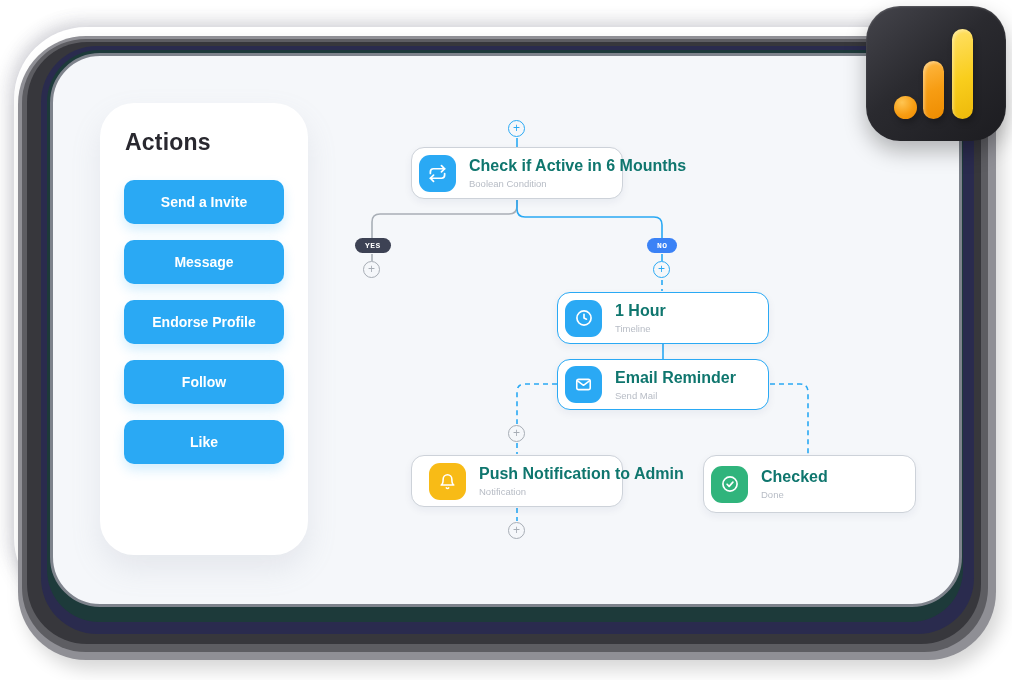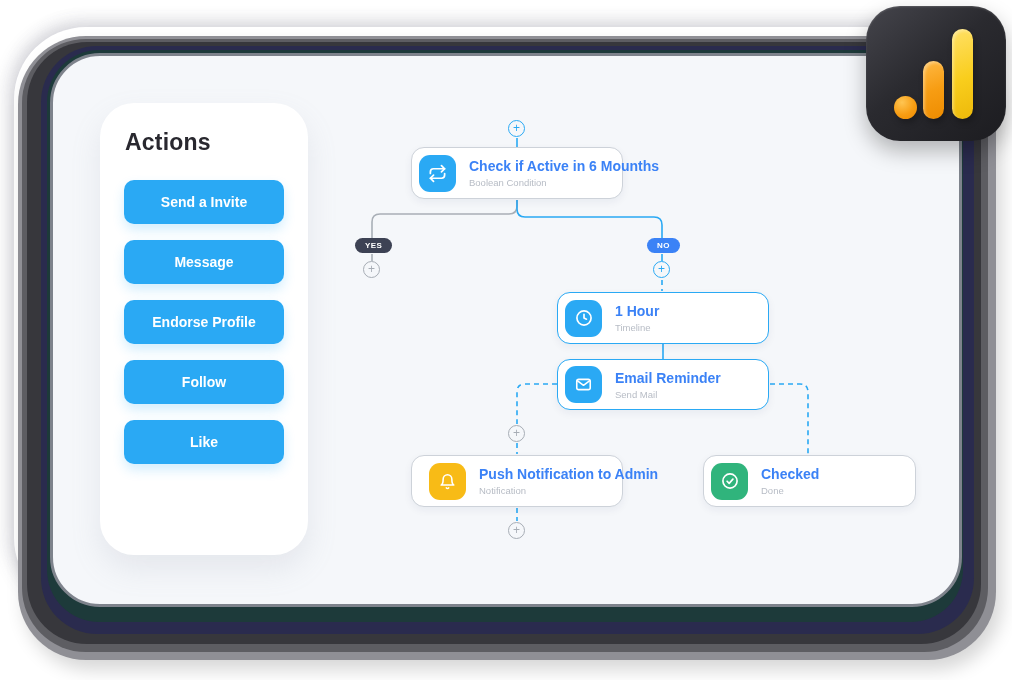--- a/index.html
+++ b/index.html
@@ -44,26 +44,26 @@
     box-shadow:0 3px 8px rgba(25,39,89,.06); cursor:pointer;
   }
   .fnode.blue { border-color:#2aa9f4; }
   .nicon {
     width:37px; height:37px; border-radius:11px; flex:0 0 auto; margin-right:13px;
     display:flex; align-items:center; justify-content:center;
   }
   .ic-blue   { background:#2aa9f4; }
   .ic-yellow { background:#f8bb16; }
   .ic-green  { background:#30b47c; }
-  .ntitle { font-size:14px; font-weight:700; color:#3b82f6; margin-bottom:3px; white-space:nowrap; }
+  .ntitle { font-size:16px; font-weight:700; color:#0f766e; margin-bottom:3px; white-space:nowrap; }
   .nsub   { font-size:9.5px; color:#b7bcc5; white-space:nowrap; }
   
   .badge {
     position:absolute; height:15px; border-radius:7.5px; color:#fff; font-size:8px; font-weight:700;
-    letter-spacing:.4px; display:flex; align-items:center; justify-content:center; padding:0 10px;
+    letter-spacing:.4px; display:flex; align-items:center; justify-content:center; padding:0 10px;font-family:Liberation Mono, monospace;
   }
   .badge.dark { background:#3d4254; }
   .badge.blue { background:#3b82f6; }
   .plus {
     position:absolute; width:17px; height:17px; border-radius:50%; background:#f5f7fa;
     display:flex; align-items:center; justify-content:center; font-size:12px; line-height:1;
     cursor:pointer; padding-bottom:1px;
   }
   .plus.gray { border:1.5px solid #a7adb5; color:#a7adb5; }
   .plus.blue { border:1.5px solid #2aa9f4; color:#2aa9f4; }
@@ -178,21 +178,21 @@
         <path d="M17.5 9a5.5 5.5 0 0 0-11 0c0 6-2.5 7.5-2.5 7.5h16s-2.5-1.5-2.5-7.5"></path>
           <path d="M13.5 20a1.8 1.8 0 0 1-3 0"></path>
       </svg>
     </div>
     <div>
       <div class="ntitle">Push Notification to Admin</div>
       <div class="nsub">Notification</div>
     </div>
   </div>
 
-  <div class="fnode" style="left:703px; top:455px; width:213px; height:52px;">
+  <div class="fnode" style="left:703px; top:455px; width:213px; height:58px;">
     <div class="nicon ic-green">
       <svg width="20" height="20" viewBox="0 0 24 24" fill="none" stroke="#fff" stroke-width="2" stroke-linecap="round" stroke-linejoin="round">
         <circle cx="12" cy="12" r="8.5"></circle>
           <polyline points="8.5 12.3 11 14.8 15.5 9.8"></polyline>
       </svg>
     </div>
     <div>
       <div class="ntitle">Checked</div>
       <div class="nsub">Done</div>
     </div>

